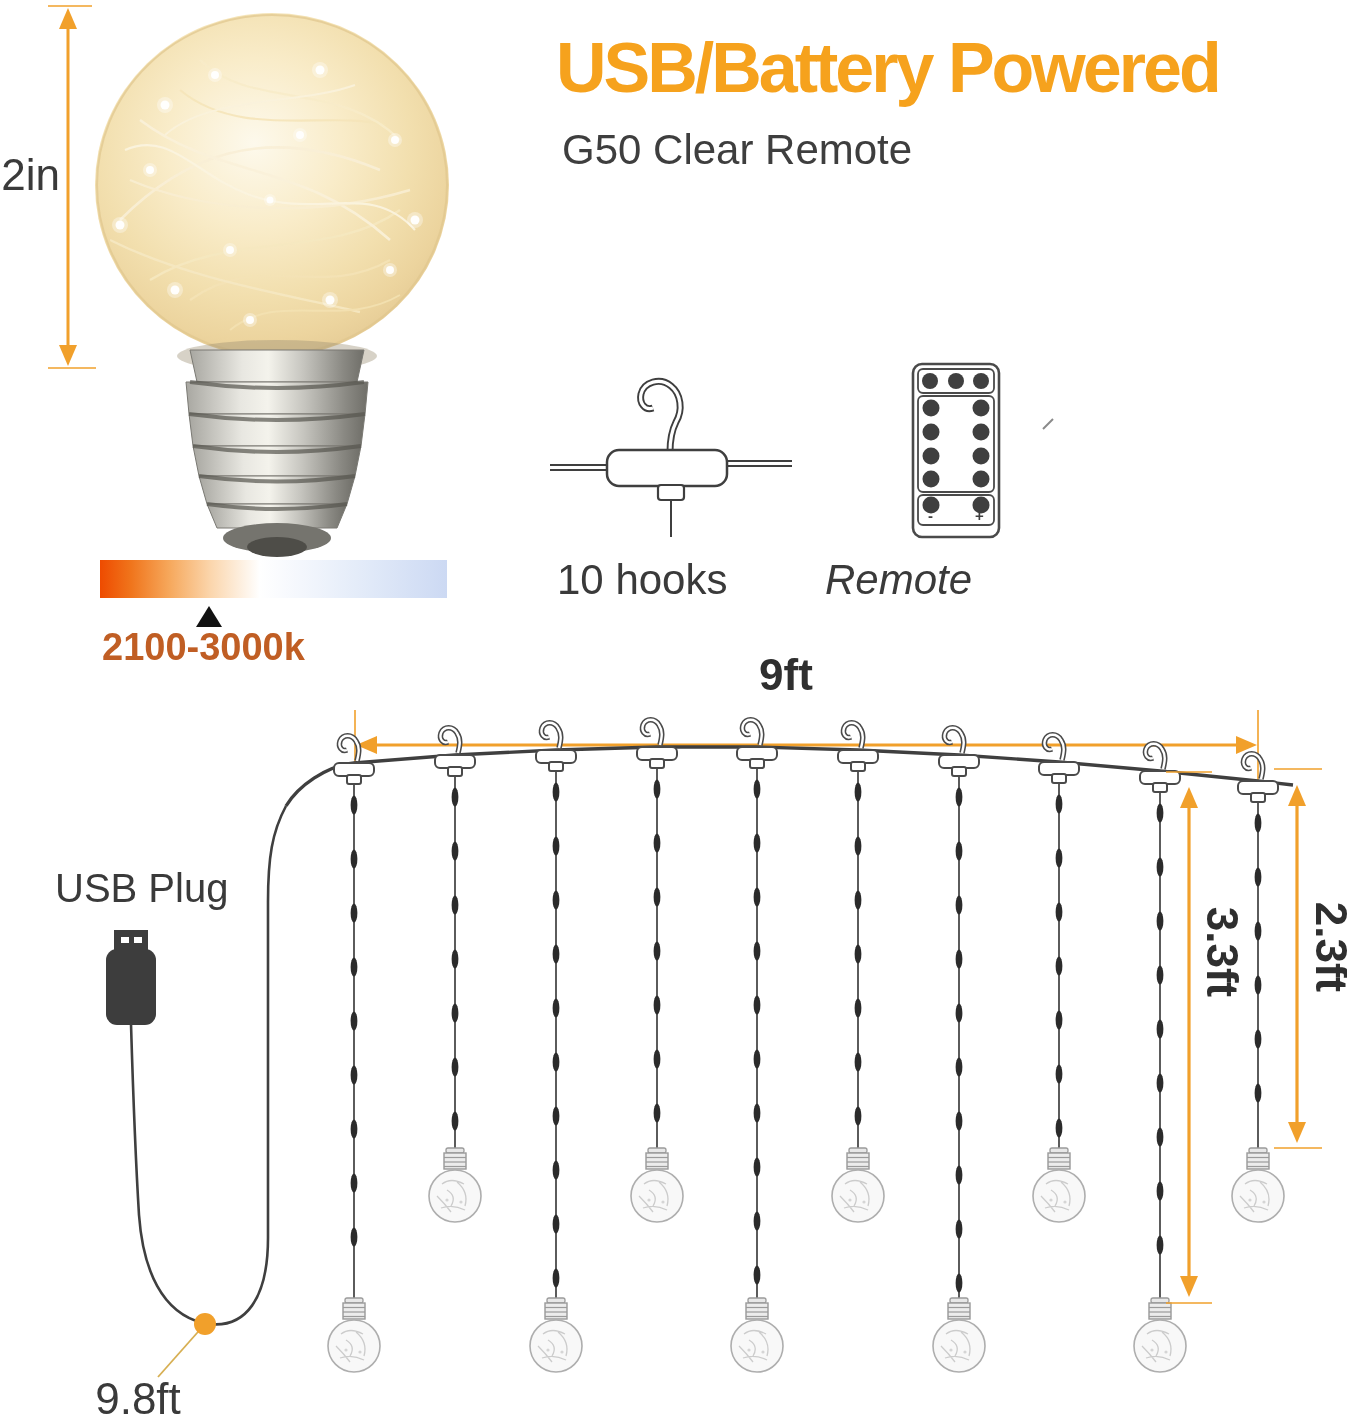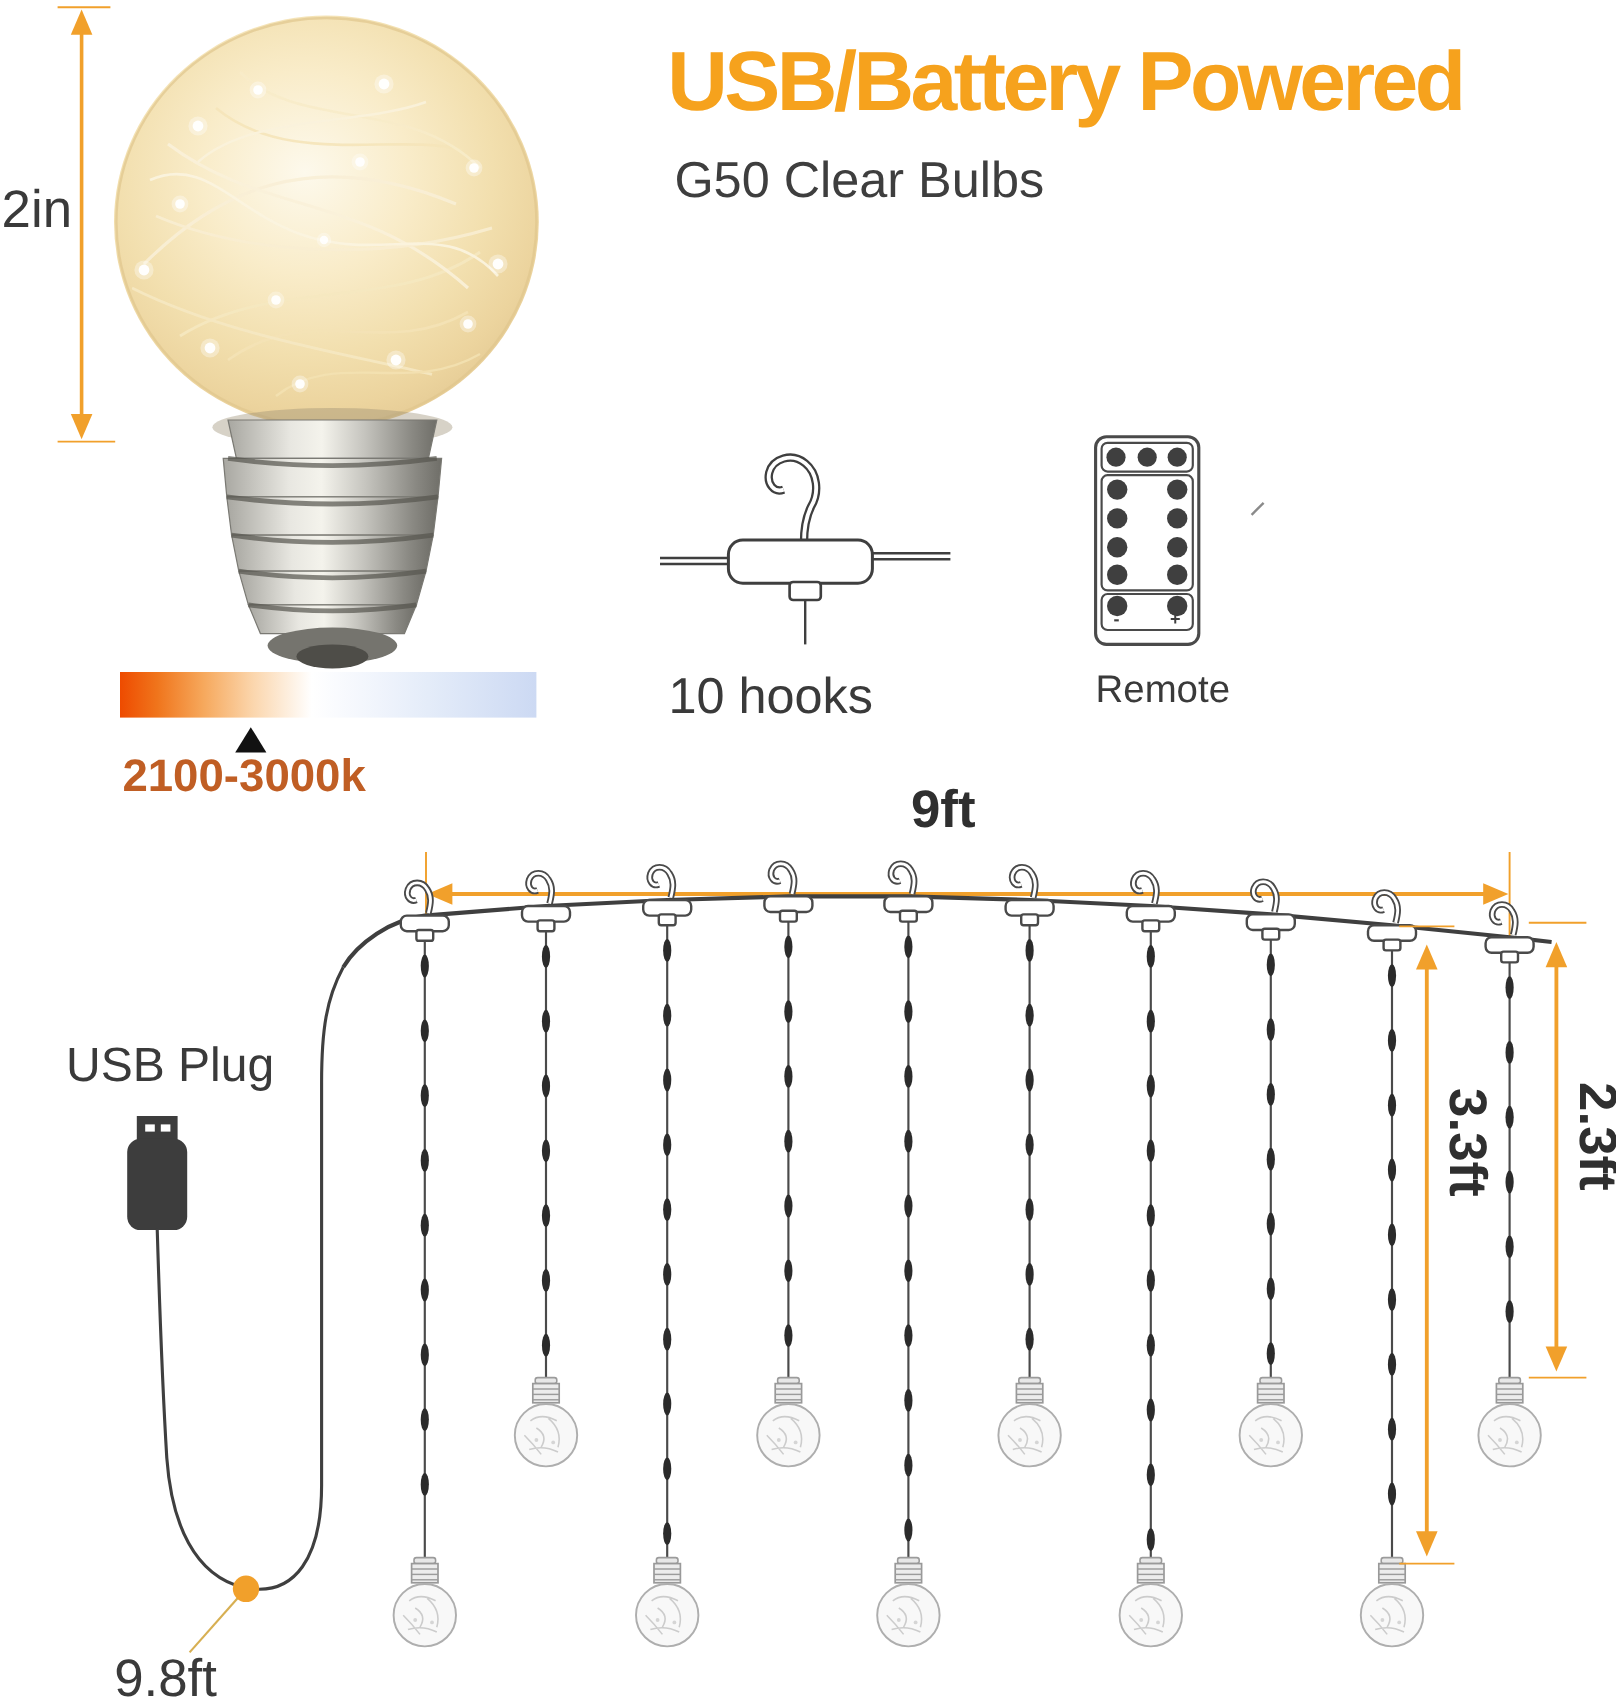--- a/index.html
+++ b/index.html
@@ -6,21 +6,21 @@
   .page{position:relative;width:1347px;height:1420px;background:#fff;overflow:hidden;
         font-family:"Liberation Sans", sans-serif;color:var(--text-dark,#3a3a3a);}
   svg{position:absolute;left:0;top:0;}
   .lbl{position:absolute;white-space:nowrap;}
   .title{left:556px;top:28px;font-size:70px;font-weight:700;letter-spacing:-3px;color:var(--accent,#F6A21D);}
   .sub1{left:562px;top:126px;font-size:42px;font-weight:500;color:#3e3e3e;}
   .sub2{left:562px;top:184px;font-size:42px;font-weight:500;color:#3e3e3e;}
   .dim2in{left:0px;top:150px;width:60px;font-size:44px;font-weight:500;text-align:right;color:#3a3a3a;}
   .templbl{left:102px;top:626px;font-size:38px;font-weight:700;color:var(--temp-text,#C05E24);}
   .hookslbl{left:557px;top:556px;width:200px;text-align:left;font-size:42px;font-weight:500;}
-  .remotelbl{left:825px;top:556px;width:200px;text-align:right;font-size:32px;font-weight:500;}
+  .remotelbl{left:825px;top:556px;width:200px;text-align:left;font-size:42px;font-weight:500;font-style:italic;}
   .ninefl{left:686px;top:650px;width:200px;text-align:center;font-size:44px;font-weight:600;color:#2f2f2f;}
   .usbplug{left:55px;top:866px;font-size:40px;font-weight:500;}
   .ninept8{left:58px;top:1374px;width:160px;text-align:center;font-size:44px;font-weight:500;}
   .vlabel{font-size:44px;font-weight:600;color:#2f2f2f;transform:translate(-50%,-50%) rotate(90deg);}
   .v33{left:1222px;top:952px;}
   .v23{left:1331px;top:947px;}
   .tempbar{position:absolute;left:100px;top:560px;width:347px;height:38px;
     background:linear-gradient(90deg,#ee4b00 0%,#f0751c 9%,#f6a85c 20%,#fbd6ad 32%,#ffffff 46%,#f4f7fd 58%,#e4ecf9 74%,#ccd9f3 100%);}
   .tempmarker{position:absolute;left:196px;top:606px;width:0;height:0;
     border-left:13px solid transparent;border-right:13px solid transparent;border-bottom:21px solid #121212;}
@@ -363,21 +363,21 @@
         <line x1="1274" y1="769" x2="1322" y2="769" class="oline" stroke-width="1.6"></line>
         <line x1="1274" y1="1148" x2="1322" y2="1148" class="oline" stroke-width="1.6"></line>
         <line x1="1297" y1="800" x2="1297" y2="1128" class="oline" stroke-width="3.2"></line>
         <polygon points="1297,785 1288,806 1306,806" class="ofill"></polygon>
         <polygon points="1297,1143 1288,1122 1306,1122" class="ofill"></polygon>
       </g>
     </g>
   </svg>
 
   <div class="lbl title">USB/Battery Powered</div>
-  <div class="lbl sub1">G50 Clear Bulbs</div>
+  <div class="lbl sub1">G50 Clear Remote</div>
   <div class="lbl dim2in">2in</div>
 
   <div class="tempbar"></div>
   <div class="tempmarker"></div>
   <div class="lbl templbl">2100-3000k</div>
 
   <div class="lbl hookslbl">10 hooks</div>
   <div class="lbl remotelbl">Remote</div>
 
   <div class="lbl ninefl">9ft</div>

